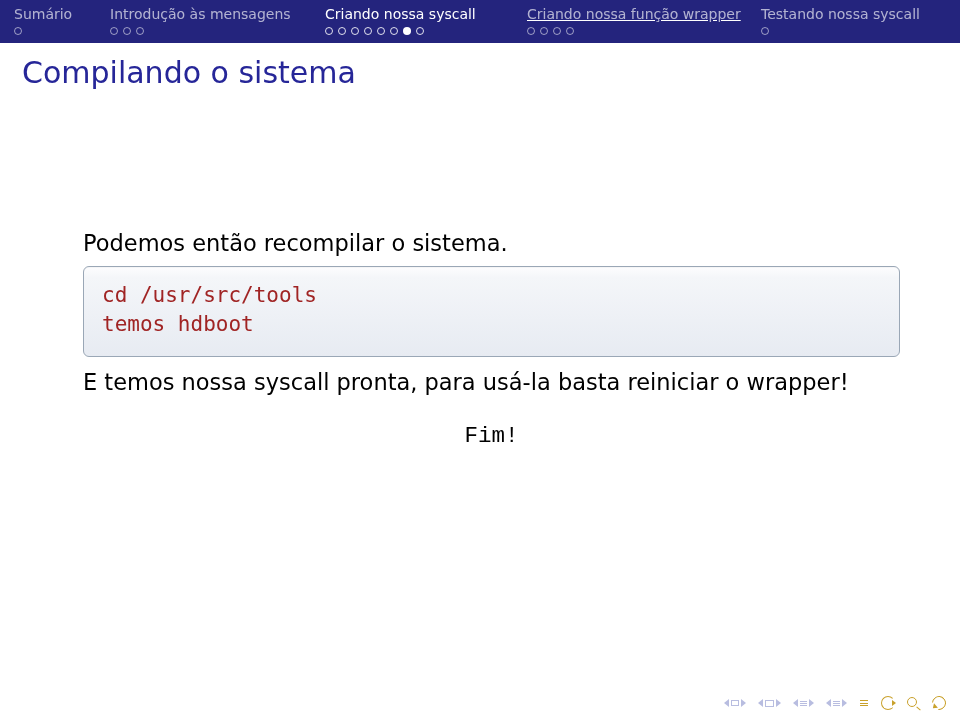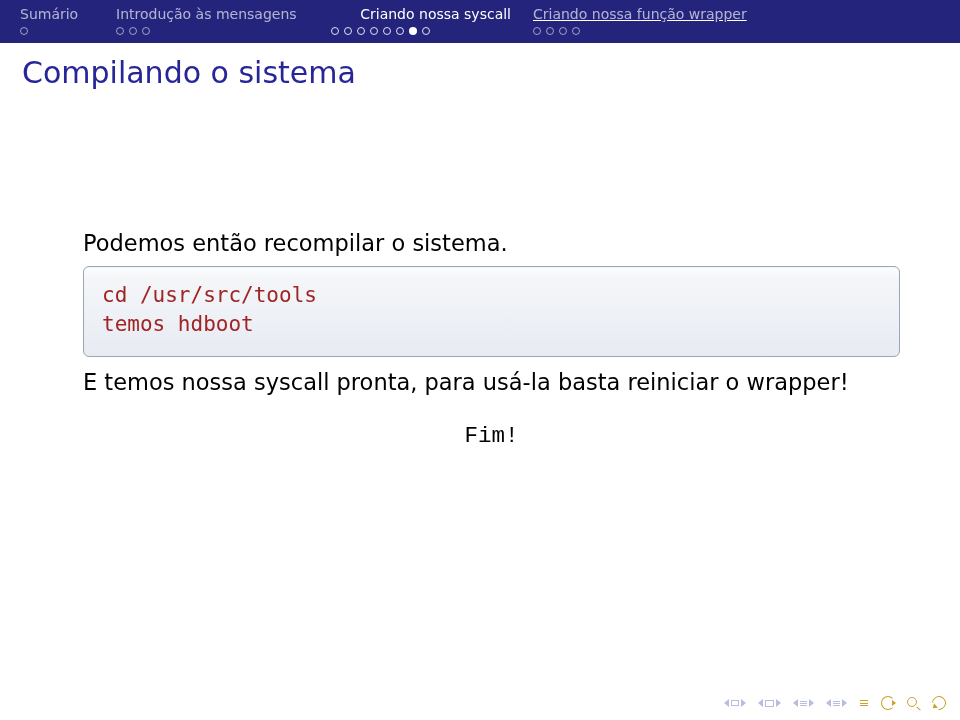--- a/index.html
+++ b/index.html
@@ -9,23 +9,23 @@
   .nav-bar { width: 100%; background: #24247d; color: #fff; display: flex; padding: 0; font-size: 14px; line-height: 1.2; }
   .nav-sec { padding: 6px 0 8px 0; position: relative; }
   .nav-sec .title { white-space: nowrap; font-weight: 400; }
   .nav-sec.current .title { color: #ffffff; }
   .nav-sec:not(.current) .title { color: rgba(255,255,255,0.65); }
   .nav-sec .dots { margin-top: 4px; display: flex; gap: 5px; }
   .dot { width: 8px; height: 8px; border: 1px solid rgba(255,255,255,0.85); border-radius: 50%; background: transparent; display: inline-block; }
   .dot.fill { background: #fff; }
   .dot.dim { border-color: rgba(255,255,255,0.55); }
 
-  .nav-sec.sec0 { margin-left: 20px; width: 66px; }
+  .nav-sec.sec0 { margin-left: 14px; width: 66px; }
   .nav-sec.sec1 { margin-left: 30px; width: 195px; }
-  .nav-sec.sec2 { margin-left: 20px; width: 180px; text-align: right; }
+  .nav-sec.sec2 { margin-left: 20px; width: 180px; }
   .nav-sec.sec3 { margin-left: 22px; width: 232px; text-decoration: underline; }
   .nav-sec.sec4 { margin-left: 2px;  width: 190px; }
 
   .frame-title { color: #262698; font-size: 30px; font-weight: 400; padding: 12px 22px 0 22px; }
 
   .body { padding: 0 52px; position: absolute; left: 0; right: 8px; top: 230px; font-size: 22.5px; color: #000; margin-left: 31px; }
   .body p { margin: 0 0 10px 0; }
 
   .code-block-wrap { margin: 8px 0 12px 0; }
   .code-block {
@@ -101,20 +101,26 @@
     <div class="nav-sec sec3">
       <div class="title">Criando nossa função wrapper</div>
       <div class="dots">
         <span class="dot dim"></span>
         <span class="dot dim"></span>
         <span class="dot dim"></span>
         <span class="dot dim"></span>
       </div>
     </div>
 
+    <div class="nav-sec sec4">
+      <div class="title">Testando nossa syscall</div>
+      <div class="dots">
+        <span class="dot dim"></span>
+      </div>
+    </div>
 
   </div>
 
   <div class="frame-title">Compilando o sistema</div>
 
   <div class="body">
     <p>Podemos então recompilar o sistema.</p>
 
     <div class="code-block-wrap">
       <div class="code-block">

